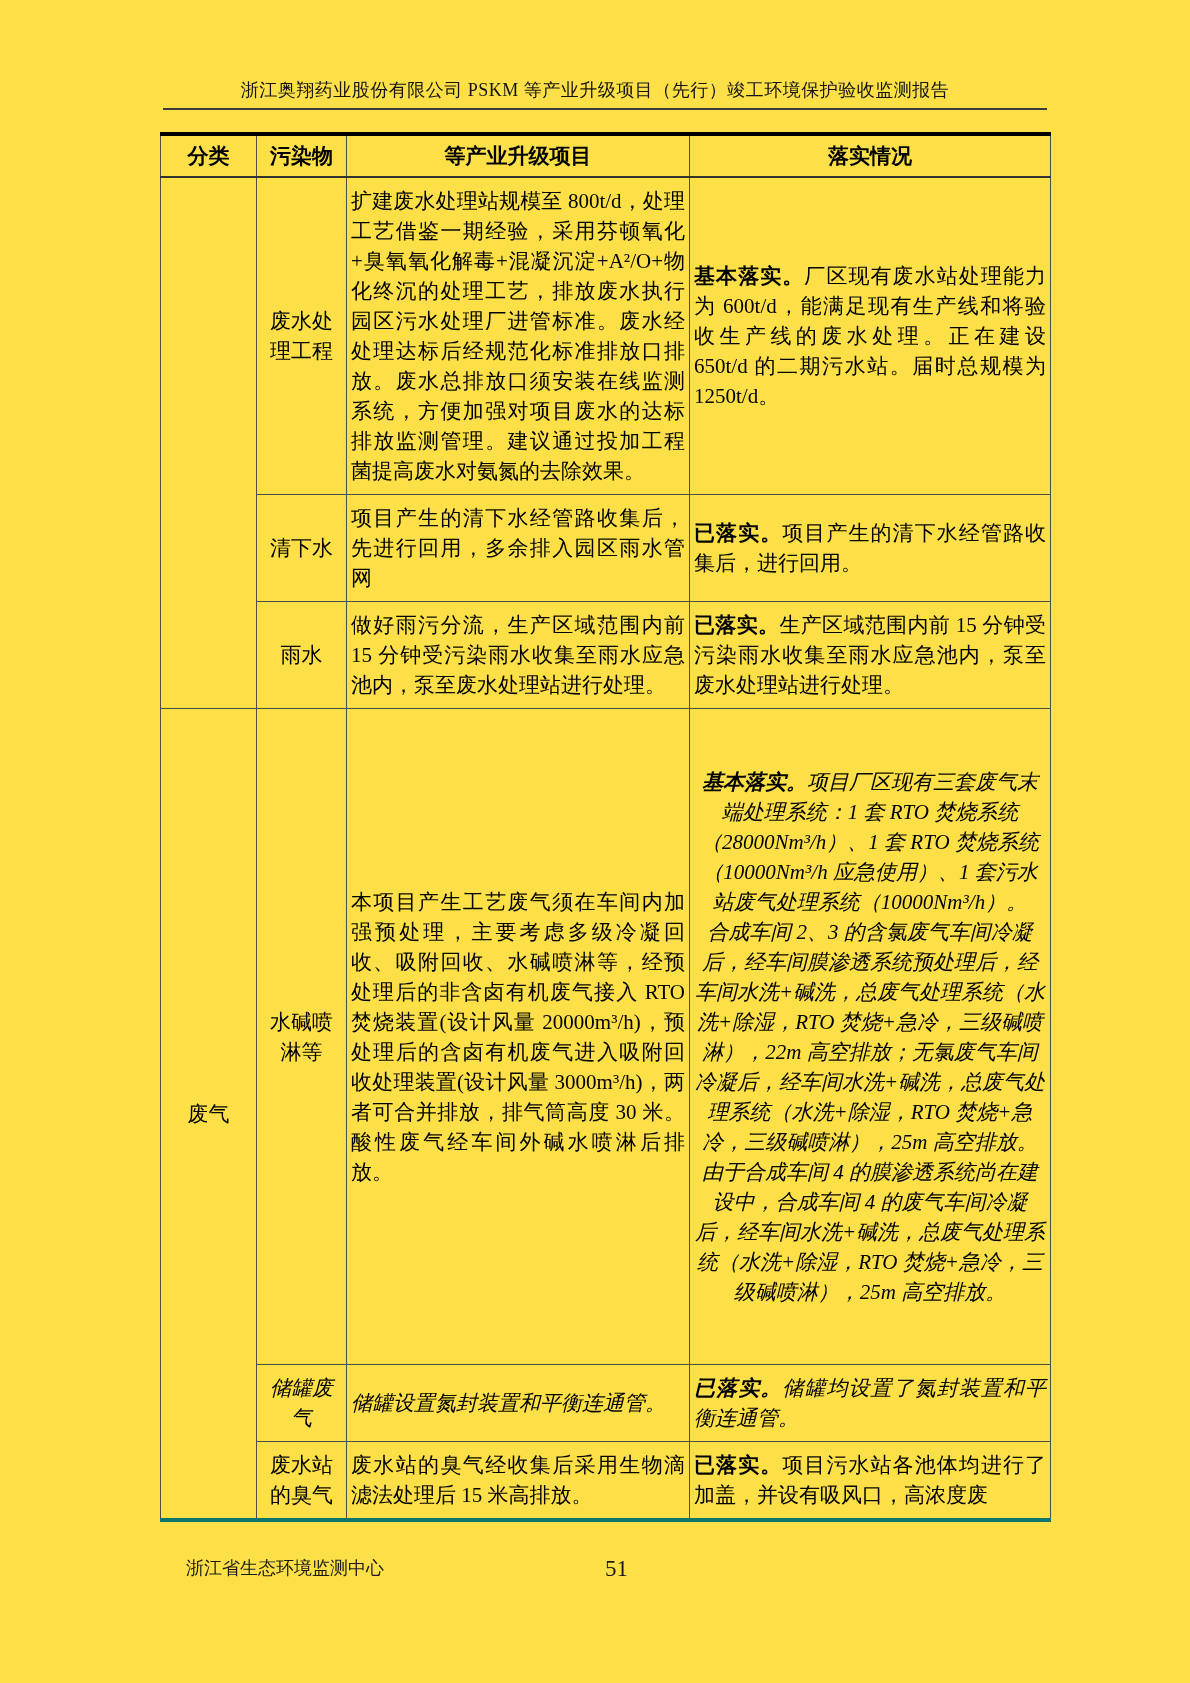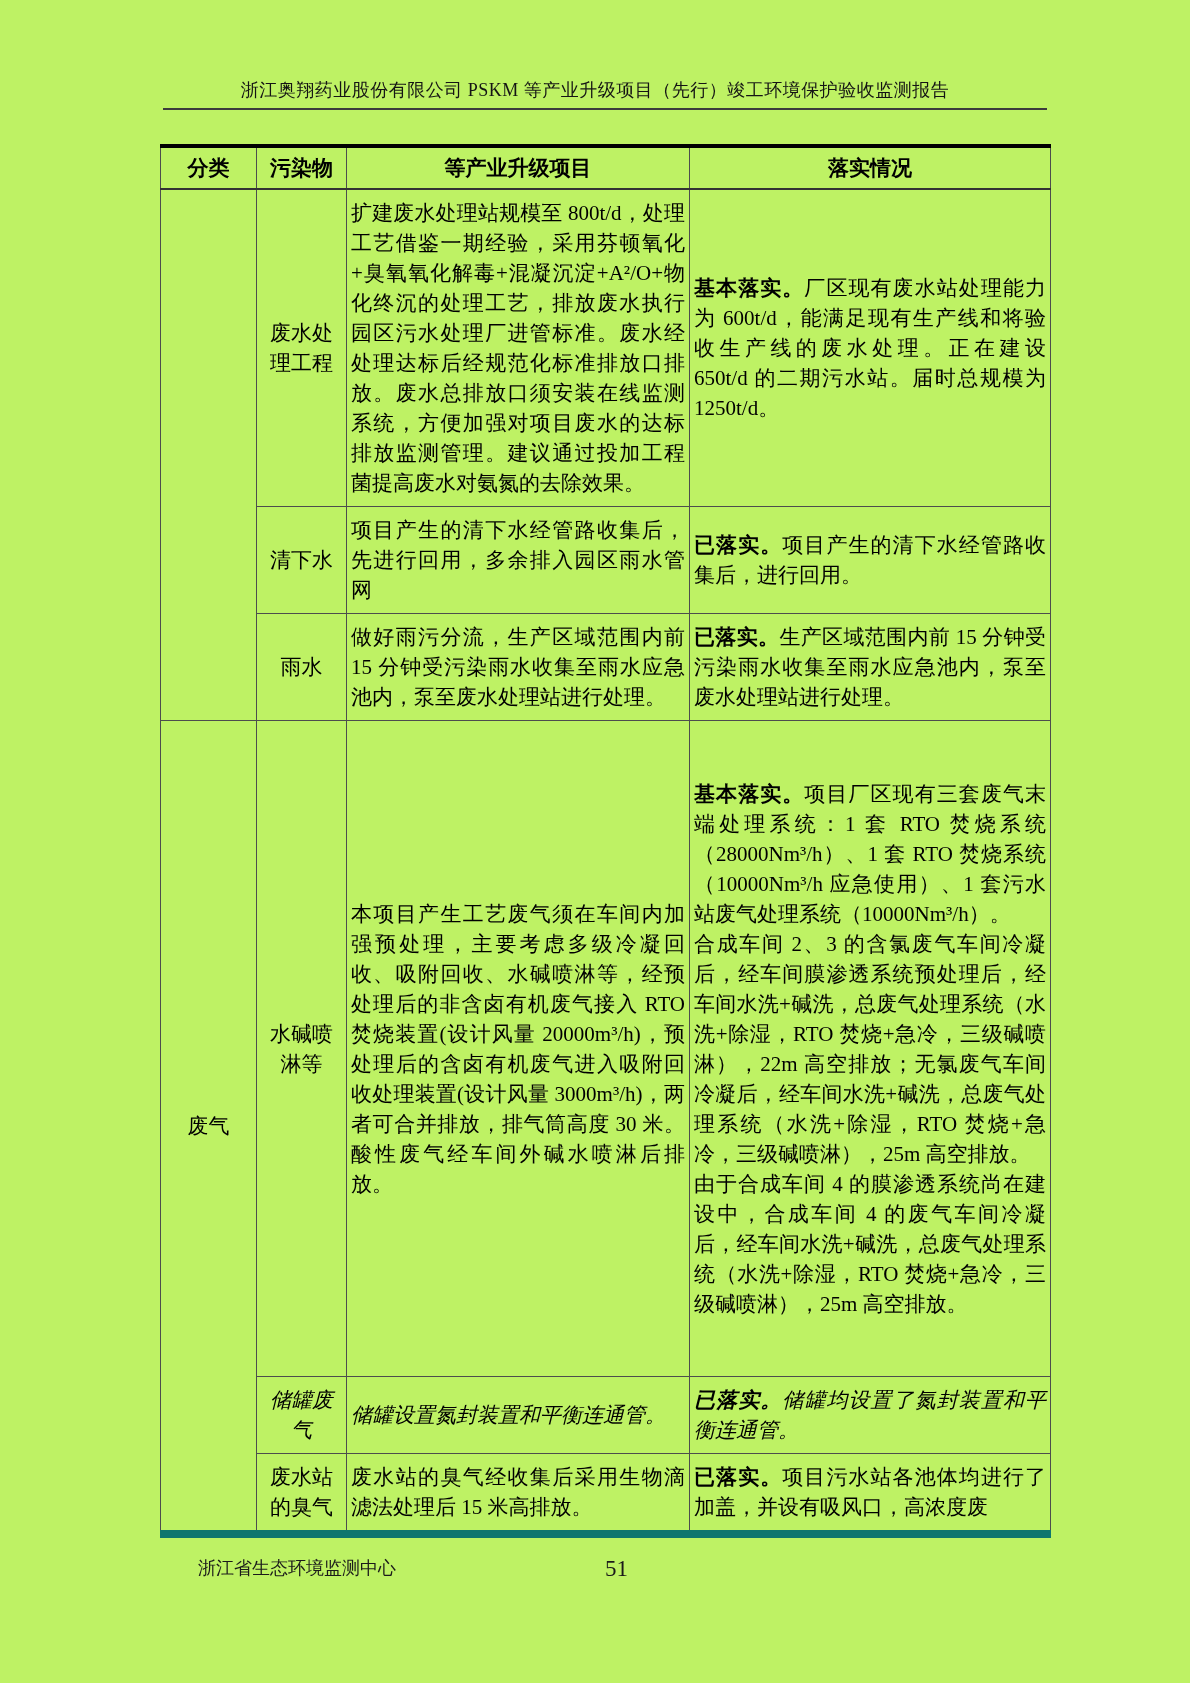--- a/index.html
+++ b/index.html
@@ -1,19 +1,19 @@
 <!DOCTYPE html>
 <html lang="zh"><head>
 <meta charset="utf-8">
 <style>
   html,body { margin:0; padding:0; background:#ffffff; }
   .page {
     position:relative;
     width:1190px; height:1683px;
-    background:#bef264;
+    background:#fde047;
     font-family:"Liberation Serif","DejaVu Serif",serif;
     color:#000;
     overflow:hidden;
   }
   .doc-header-title {
     position:absolute; top:78px; left:0;
     width:100%; text-align:center;
     font-size:18px; color:#141414; letter-spacing:0.5px;
     white-space:nowrap;
   }
@@ -22,47 +22,46 @@
     width:884px; height:0;
     border:none; border-top:2px solid #3c3c3c;
     margin:0;
   }
   table.report-table {
     position:absolute; top:132px; left:160px;
     width:890px;
     border-collapse:collapse; table-layout:fixed;
     font-size:21px; line-height:30px;
     border-top:4px solid #000;
-    border-bottom:8px solid #0f766e;
-    margin-top:12px;
+    border-bottom:4px solid #0f766e;
   }
   .report-table th, .report-table td {
     border:1px solid #4d4d4d;
     vertical-align:middle;
     padding:8px 4px;
     overflow:hidden;
   }
   .report-table thead th {
     font-weight:bold; text-align:center;
     border-bottom:2px solid #333;
     height:40px; padding:0 2px;
   }
   td.cat, td.pol { text-align:center; padding:2px 8px; }
   td.mea { text-align:justify; }
   td.sta { text-align:justify; }
-  td.sta-center p { margin:0; }
+  td.sta-center p { text-align:center; margin:0;font-style:italic; }
   .b { font-weight:bold; }
   tr.r1 { height:317px; }
   tr.r2 { height:68px; }
   tr.r3 { height:93px; }
   tr.r4 { height:656px; }
   tr.r5 { height:62px;font-style:italic; }
   tr.r6 { height:62px; }
   .doc-footer-org {
-    position:absolute; top:1556px; left:198px;
+    position:absolute; top:1556px; left:186px;
     font-size:18px; color:#1a1a1a;
   }
   .doc-footer-page {
     position:absolute; top:1556px; left:605px;
     font-size:23px; color:#1a1a1a;
   }
 </style>
 </head>
 <body>
 

